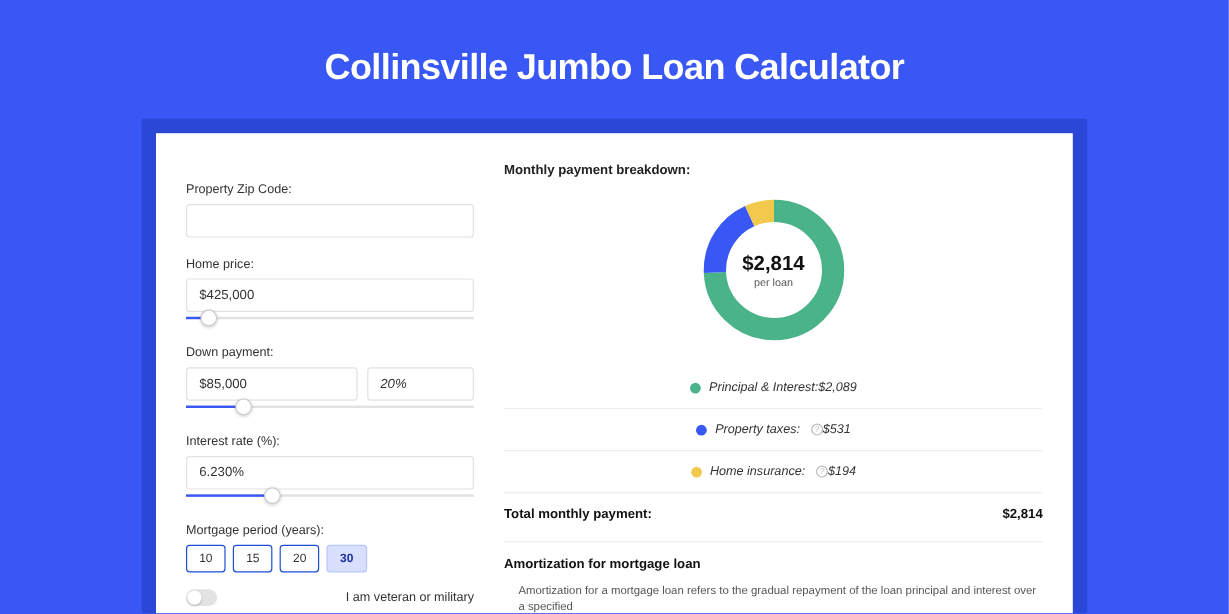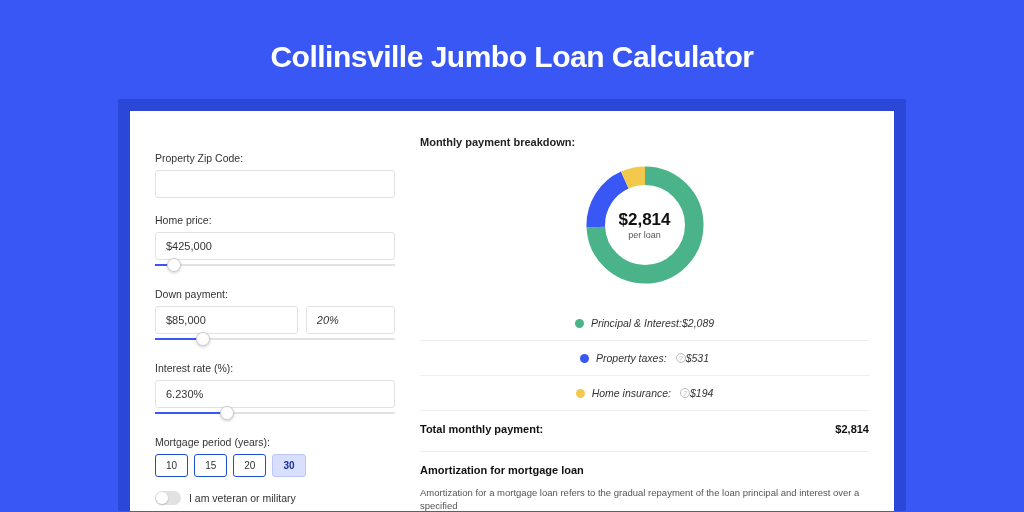--- a/index.html
+++ b/index.html
@@ -72,21 +72,21 @@
     border: 1px solid #ccc; border-radius: 50%; box-shadow: 0 1px 3px rgba(0,0,0,0.2);
     transform: translateX(-7px);
   }
   .group { margin-bottom: 14px; }
   .period-row { display: flex; gap: 6px; }
   .period-btn {
     border: 1px solid #1d4ed8; border-radius: 3px; background: #fff;
     font-size: 10px; padding: 5px 10px; color: #333; cursor: pointer;
   }
   .period-btn.selected { background: #d9e0ff; border-color: #b9c6ff; color: #1a2f9c; font-weight:600;}
-  .toggle-row { display: flex; align-items: center; gap: 8px; margin-top: 14px;}
+  .toggle-row { display: flex; align-items: center; gap: 8px; margin-top: 14px; justify-content: space-between;}
   .toggle {
     width: 26px; height: 14px; background: #e2e2e2; border-radius: 10px; position: relative;
   }
   .toggle-knob {
     width: 12px; height: 12px; background: #fff; border-radius: 50%;
     position: absolute; top: 1px; left: 1px; box-shadow: 0 1px 2px rgba(0,0,0,0.2);
   }
   .toggle-label { font-size: 10.5px; color: #333; }
   .section-title { font-size: 11px; font-weight: 700; color: #222; margin-bottom: 12px;}
   .donut-wrap { display:flex; justify-content:center; margin: 10px 0 18px 0;}
@@ -112,21 +112,21 @@
   .legend-val { font-size: 10.5px; color: #333;}
   .info-icon {
     width:10px; height:10px; border:1px solid #bbb; border-radius:50%;
     font-size:7px; color:#bbb; display:inline-flex; align-items:center; justify-content:center;
     margin-left:2px;
   }
   .hr { border:0; border-top:1px solid #eee; margin: 2px 0;}
   .total-row { display:flex; justify-content:space-between; padding: 10px 0 14px 0;}
   .total-row .t-label, .total-row .t-val { font-size: 11px; font-weight: 700; color:#111;}
   .amort-title { font-size: 11px; font-weight: 700; color: #111; margin: 12px 0 10px 0;}
-  .amort-text { font-size: 9.5px; color:#555; line-height:1.4;}
+  .amort-text { font-size: 9.5px; color:#555; line-height:1.4;margin-left:12px;}
 </style>
 </head>
 <body>
 
 <h1 class="page-title">Collinsville Jumbo Loan Calculator</h1>
 
 <div class="card-shadow">
 <div class="card">
 
   <div class="left">

